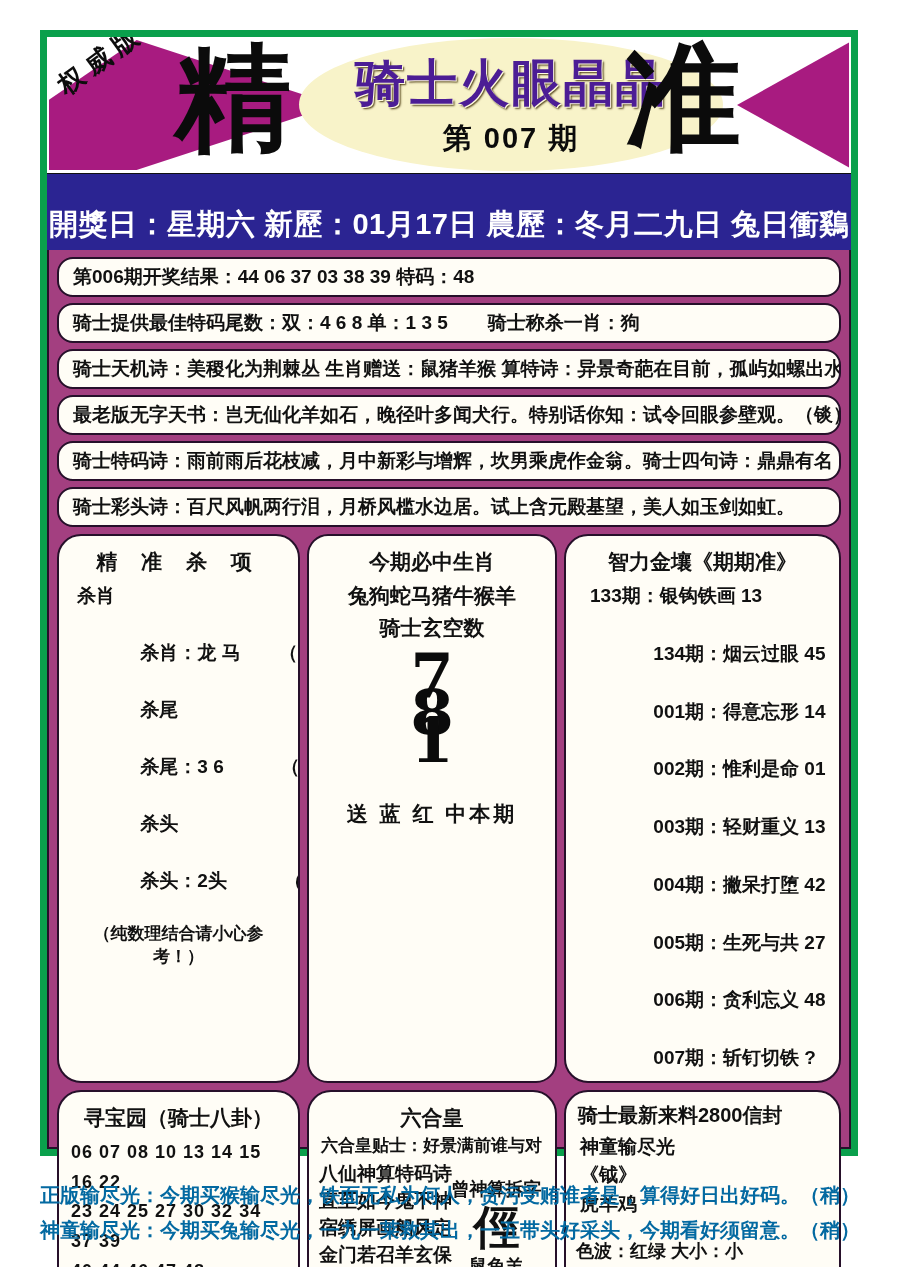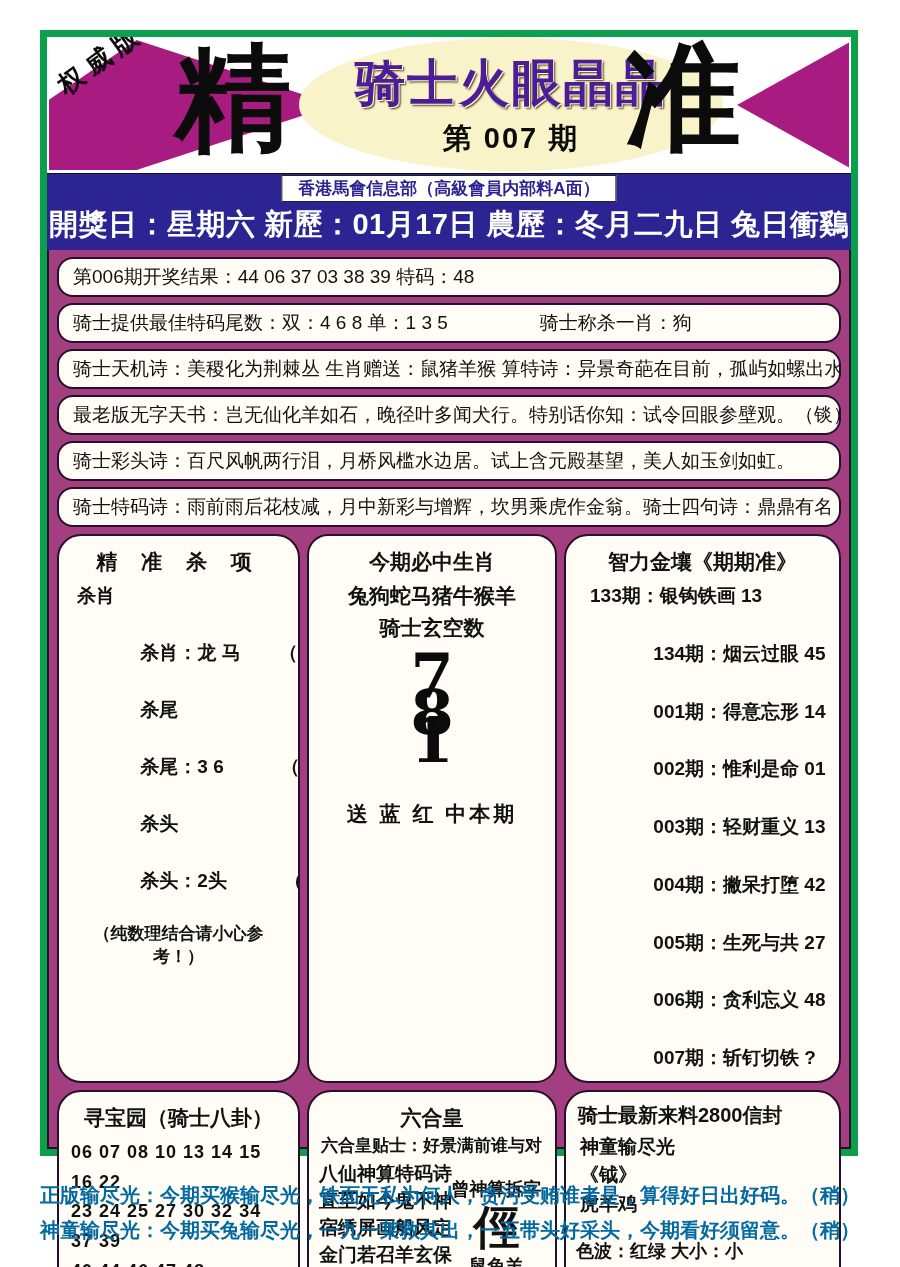--- a/index.html
+++ b/index.html
@@ -28,23 +28,23 @@
   .issue{font-size:29px;font-weight:900;color:#0b0b0b;margin-top:2px;letter-spacing:2px;}
   
   .navy{position:relative;height:76px;background:#2b2492;flex:none;border-top:1px solid #111;}
   .orgbox{position:absolute;left:50%;transform:translateX(-50%);top:1px;background:#fff;
           border:1px solid #222;padding:1px 16px;font-size:17px;font-weight:900;color:#2b2492;white-space:nowrap;}
   .drawline{position:absolute;left:0;right:0;bottom:5px;text-align:center;color:#fff;
             font-size:29px;font-weight:900;letter-spacing:0.5px;white-space:nowrap;}
   
   .body{flex:1;padding:7px 10px 6px 10px;display:flex;flex-direction:column;}
   .row{background:#fffdf6;border:2px solid #26102a;border-radius:16px;height:36px;flex:none;
-       display:flex;align-items:center;padding:0 14px;font-size:19px;font-weight:400;margin-bottom:6px;
+       display:flex;align-items:center;padding:0 14px;font-size:19px;font-weight:700;margin-bottom:6px;
        white-space:nowrap;overflow:hidden;}
-  .row .right{margin-left:92px;}
+  .row .right{margin-left:40px;}
   .grid{display:grid;grid-template-columns:243px 250px 1fr;grid-template-rows:1fr 1fr;gap:7px;flex:1;margin-top:1px;}
   .box{background:#fffdf6;border:2px solid #26102a;border-radius:24px;padding:8px 10px;overflow:hidden;}
   .bt{text-align:center;font-size:21px;font-weight:900;margin:4px 0 6px 0;}
   .bt.sp{letter-spacing:9px;}
   .kill-lines{font-size:19px;font-weight:700;line-height:1.5;padding-left:8px;white-space:pre;}
   .kill-note{font-size:17px;font-weight:700;text-align:center;margin-top:26px;}
   .center{text-align:center;border-radius:21px;}
   .zo-line{font-size:21px;font-weight:800;text-align:center;margin:4px 0;}
   .mystic{position:relative;height:140px;margin:2px auto 0 auto;width:70px;}
   .mystic span{position:absolute;left:50%;transform:translateX(-50%);font-size:62px;font-weight:900;
@@ -81,43 +81,42 @@
       <div class="edition">权威版</div>
       <div class="bigchar left">精</div>
       <div class="ellipse">
         <div class="goldtitle">骑士火眼晶晶</div>
         <div class="issue">第 007 期</div>
       </div>
       <div class="bigchar right">准</div>
     </div>
 
     <div class="navy">
-      <div class="orgbox">香港馬會信息部（高級會員内部料A面）</div>
       <div class="drawline">開獎日：星期六 新歷：01月17日 農歷：冬月二九日 兔日衝鷄</div>
     </div>
 
     <div class="body">
       <div class="row">
           <span>第006期开奖结果：44 06 37 03 38 39 特码：48</span>
         </div>
       <div class="row">
           <span>骑士提供最佳特码尾数：双：4 6 8 单：1 3 5</span>
           <span class="right">骑士称杀一肖：狗</span>
         </div>
       <div class="row">
           <span>骑士天机诗：美稷化为荆棘丛 生肖赠送：鼠猪羊猴 算特诗：异景奇葩在目前，孤屿如螺出水心。</span>
         </div>
       <div class="row">
           <span>最老版无字天书：岂无仙化羊如石，晚径叶多闻犬行。特别话你知：试令回眼参壁观。（锬）</span>
         </div>
       <div class="row">
+          <span>骑士特码诗：雨前雨后花枝减，月中新彩与增辉，坎男乘虎作金翁。骑士四句诗：鼎鼎有名</span>
+        </div>
+      <div class="row">
           <span>骑士彩头诗：百尺风帆两行泪，月桥风槛水边居。试上含元殿基望，美人如玉剑如虹。</span>
-        </div>
-      <div class="row">
-          <span>骑士特码诗：雨前雨后花枝减，月中新彩与增辉，坎男乘虎作金翁。骑士四句诗：鼎鼎有名</span>
         </div>
 
       <div class="grid">
 
         <div class="box">
           <div class="bt sp">精 准 杀 项</div>
           <div class="kill-lines"><span>杀肖</span><br>
             <span>杀肖：龙 马　　（准）</span><br>
             <span>杀尾</span><br>
             <span>杀尾：3 6　　　（准）</span><br>

